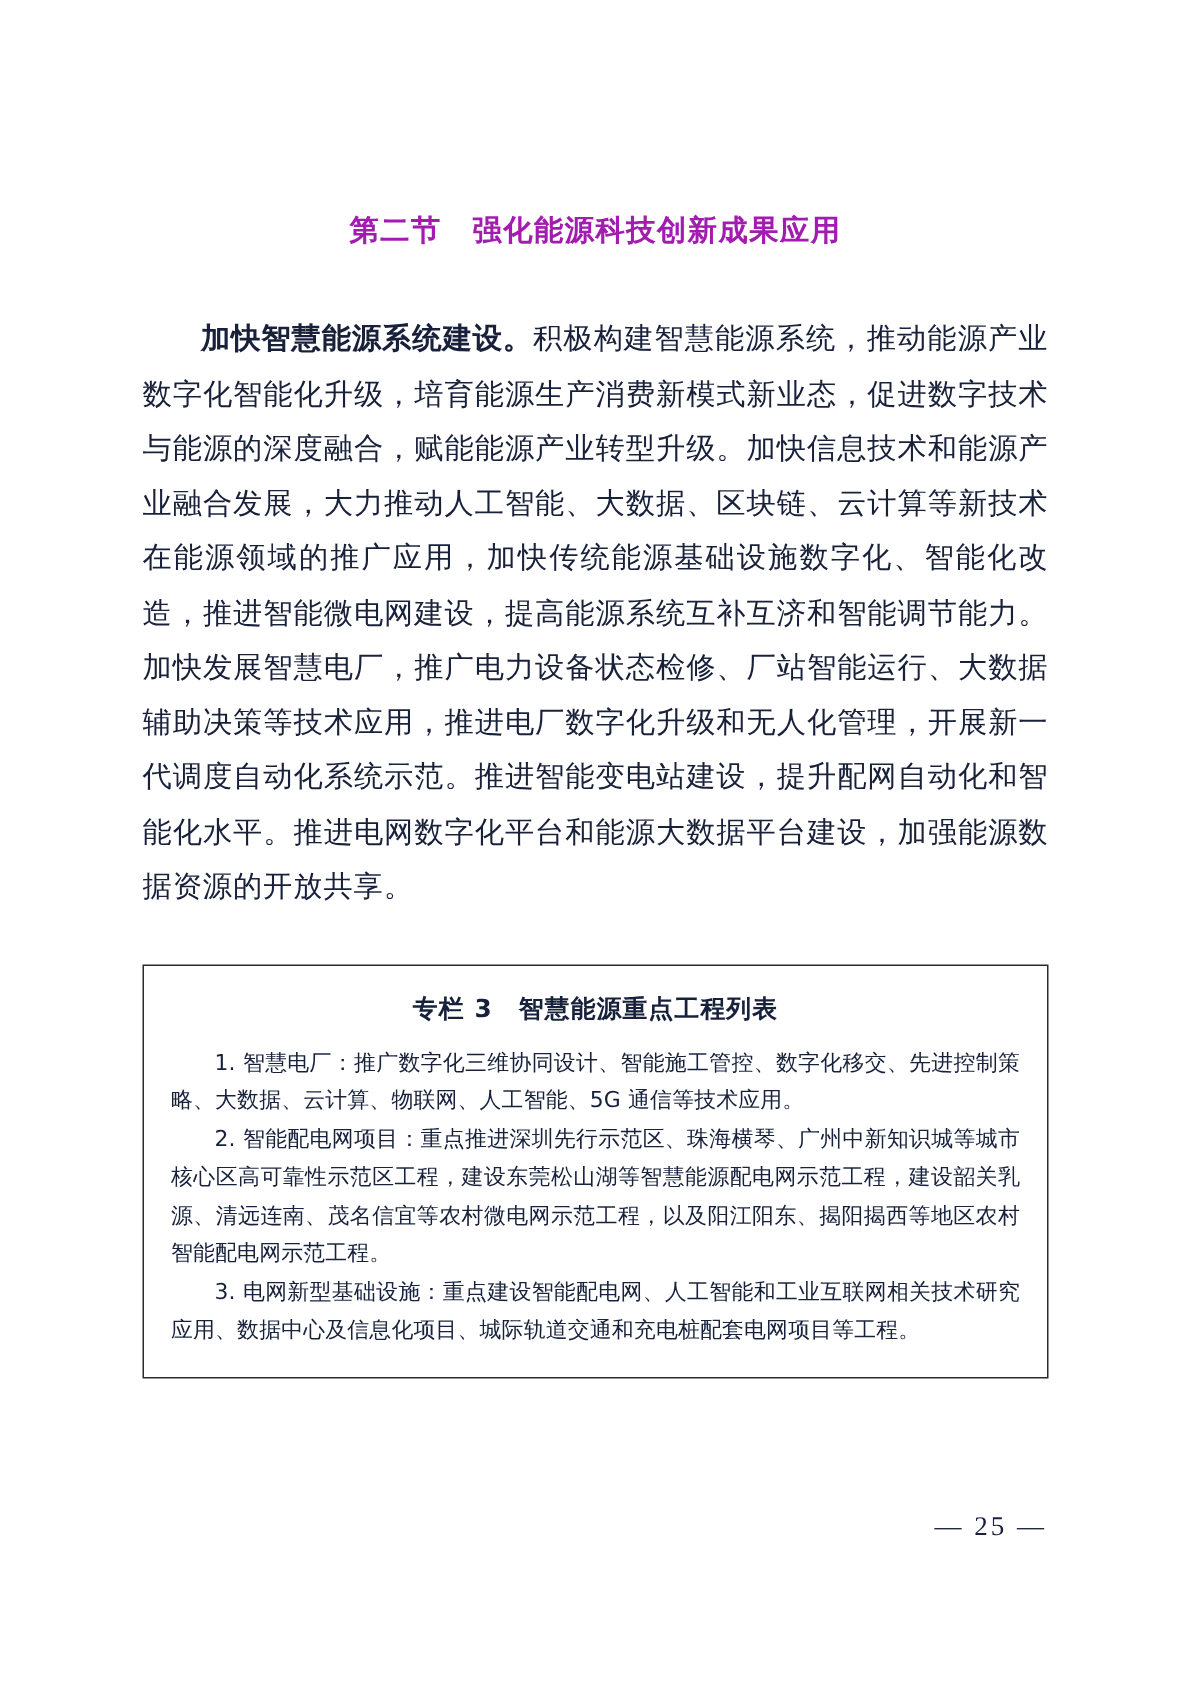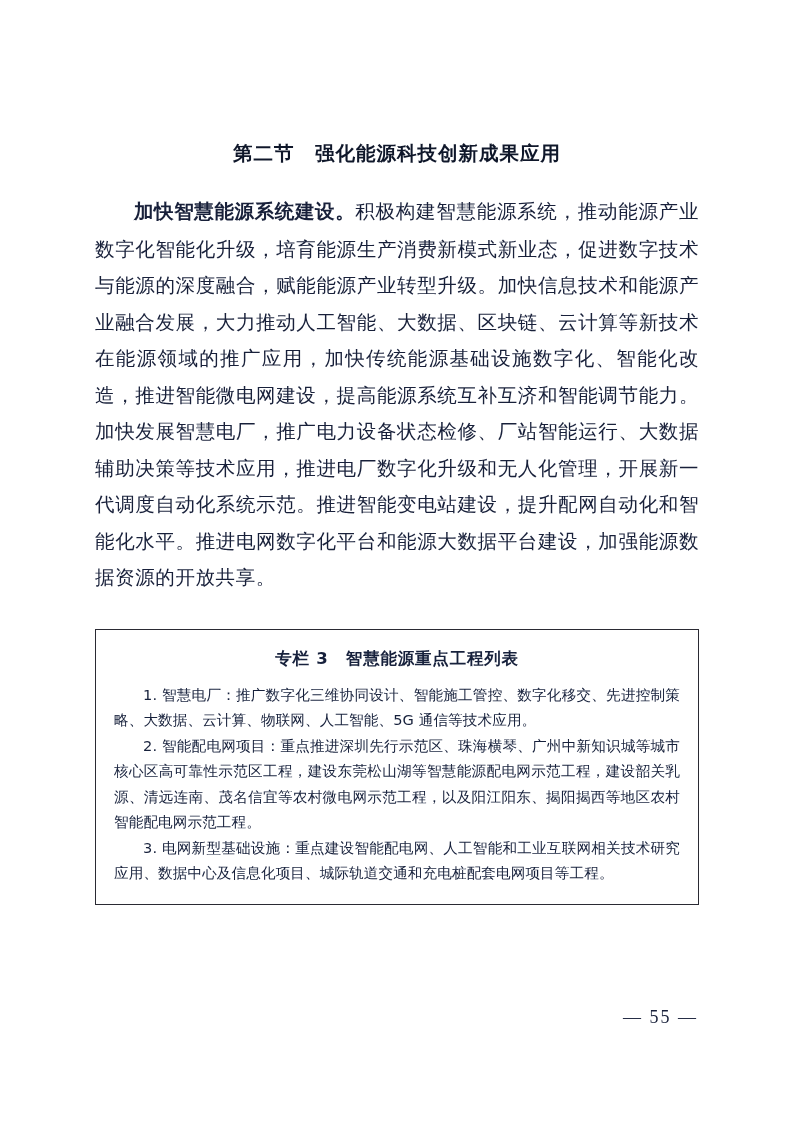--- a/index.html
+++ b/index.html
@@ -23,22 +23,22 @@
     left: 95px;
     top: 140px;
     width: 604px;
   }
   .section-title {
     text-align: center;
     font-family: "DejaVu Sans", "Liberation Sans", sans-serif;
     font-weight: bold;
     font-size: 19.5px;
     letter-spacing: 1px;
-    color: #0f172a;
-    margin: 0 0 27px 0;
+    color: #a21caf;
+    margin: 0 0 42px 0;
     white-space: pre;
   }
   .body-par {
     font-family: "Liberation Serif", "DejaVu Serif", serif;
     font-size: 19.5px;
     line-height: 36.5px;
     text-align: justify;
     text-justify: inter-ideograph;
     color: #18203a;
     text-indent: 39px;
@@ -101,15 +101,15 @@
 
     <div class="box">
       <div class="box-title">专栏 3　智慧能源重点工程列表</div>
       <p class="box-par">1. 智慧电厂：推广数字化三维协同设计、智能施工管控、数字化移交、先进控制策略、大数据、云计算、物联网、人工智能、5G 通信等技术应用。</p>
       <p class="box-par">2. 智能配电网项目：重点推进深圳先行示范区、珠海横琴、广州中新知识城等城市核心区高可靠性示范区工程，建设东莞松山湖等智慧能源配电网示范工程，建设韶关乳源、清远连南、茂名信宜等农村微电网示范工程，以及阳江阳东、揭阳揭西等地区农村智能配电网示范工程。</p>
       <p class="box-par">3. 电网新型基础设施：重点建设智能配电网、人工智能和工业互联网相关技术研究应用、数据中心及信息化项目、城际轨道交通和充电桩配套电网项目等工程。</p>
     </div>
 
   </div>
 
-  <div class="page-number">— 55 —</div>
+  <div class="page-number">— 25 —</div>
 
 </div>
 
 </body></html>

